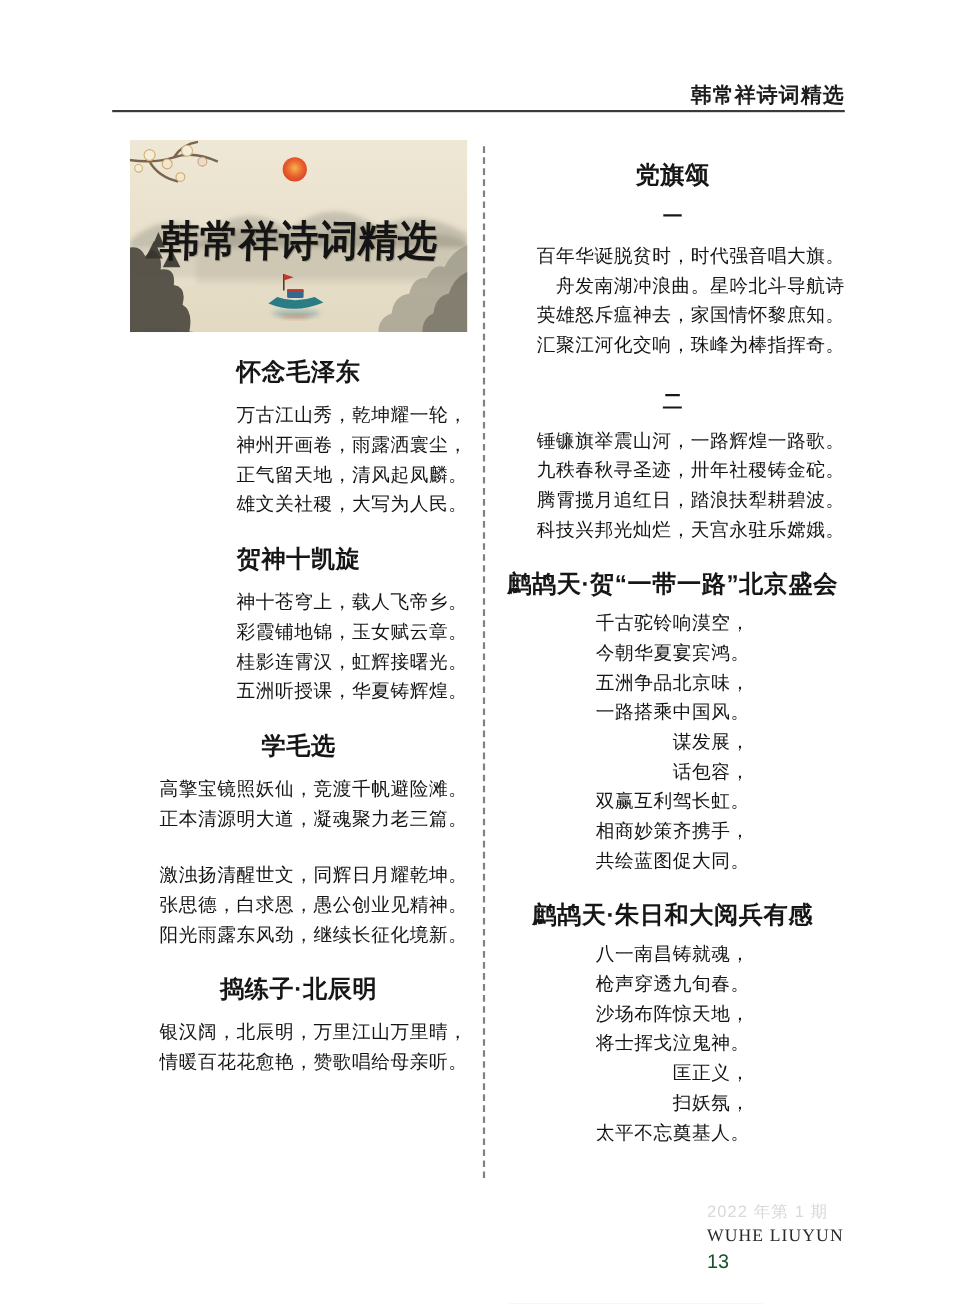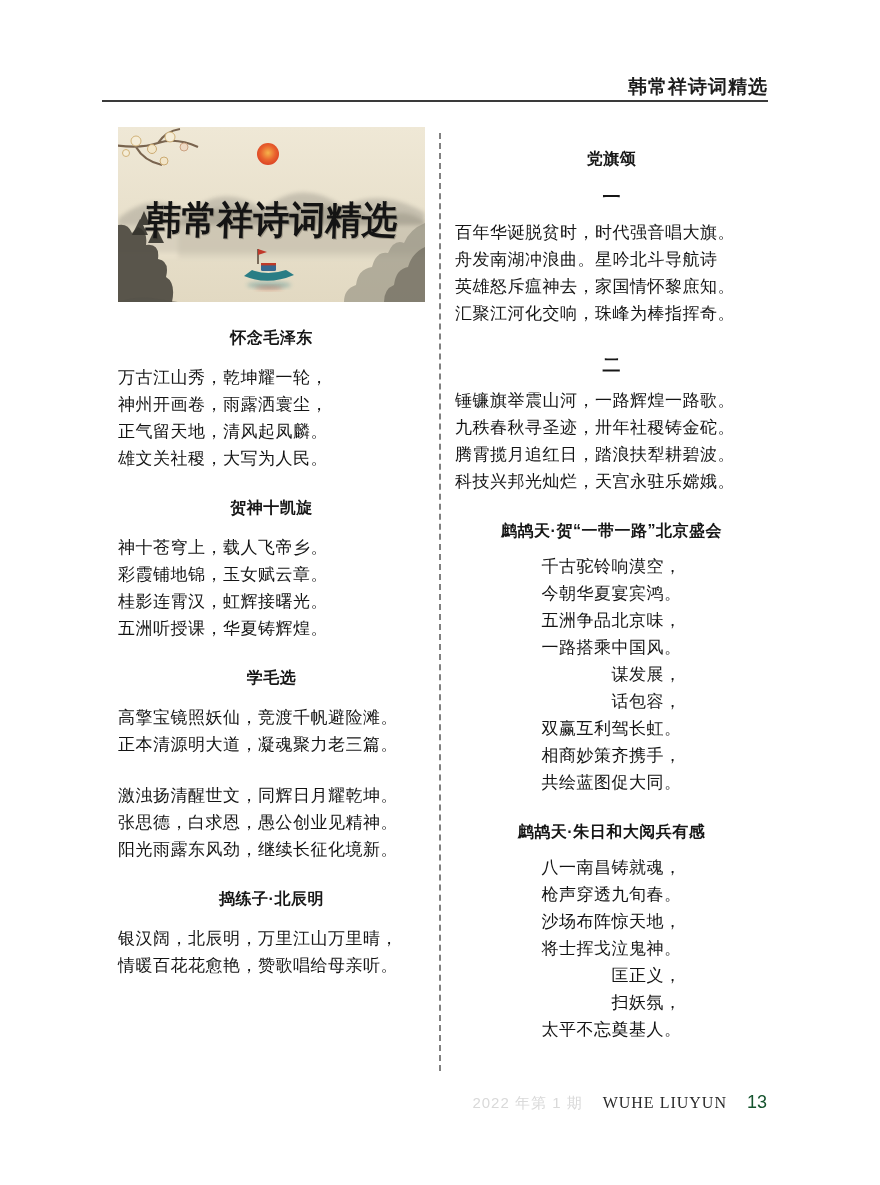--- a/index.html
+++ b/index.html
@@ -50,43 +50,43 @@
     transform:scaleY(1.06) skewX(-2deg);
     text-shadow:1px 1px 0 rgba(40,30,20,.25);
     white-space:nowrap;
   }
   
   .poem{margin-top:24px;}
   .rc .poem{margin-top:20px;}
   .rc .poem + .poem{margin-top:24px;}
   .poem-title{
     font-family:"Liberation Sans","DejaVu Sans",sans-serif;
-    font-weight:bold;font-size:16px;line-height:24px;
+    font-weight:bold;font-size:22px;line-height:24px;
     text-align:center;letter-spacing:.5px;color:#161616;
     margin-bottom:14px;
   }
   .rc .poem-title{margin-bottom:10px;}
   .poem-subtitle{
     font-family:"Liberation Sans","DejaVu Sans",sans-serif;
     font-weight:bold;font-size:18px;line-height:24px;
     text-align:center;color:#161616;
     margin:26px 0 10px 0;
   }
   .poem-subtitle.first{margin-top:14px;}
-  .verse-center{text-align:left;}
+  .verse-center{text-align:right;}
   .verse-block-outer{text-align:center;}
   .verse-block-outer .verse-inner{display:inline-block;text-align:right;}
   .poem-line{
     font-size:17px;line-height:27px;letter-spacing:.5px;
     color:#141414;white-space:nowrap;
   }
   
   .footer{
     position:absolute;top:1092px;right:113px;
-    display:flex;align-items:baseline;gap:20px;
+    display:flex;align-items:baseline;gap:4px;flex-direction:column;
   }
   .footer-issue{
     font-family:"Liberation Sans","DejaVu Sans",sans-serif;
     font-size:15px;color:#d9d9d9;letter-spacing:1px;
   }
   .footer-journal{
     font-family:Liberation Serif, serif;
     font-size:16px;color:#2a2a2a;letter-spacing:1px;
   }
   .footer-page{

